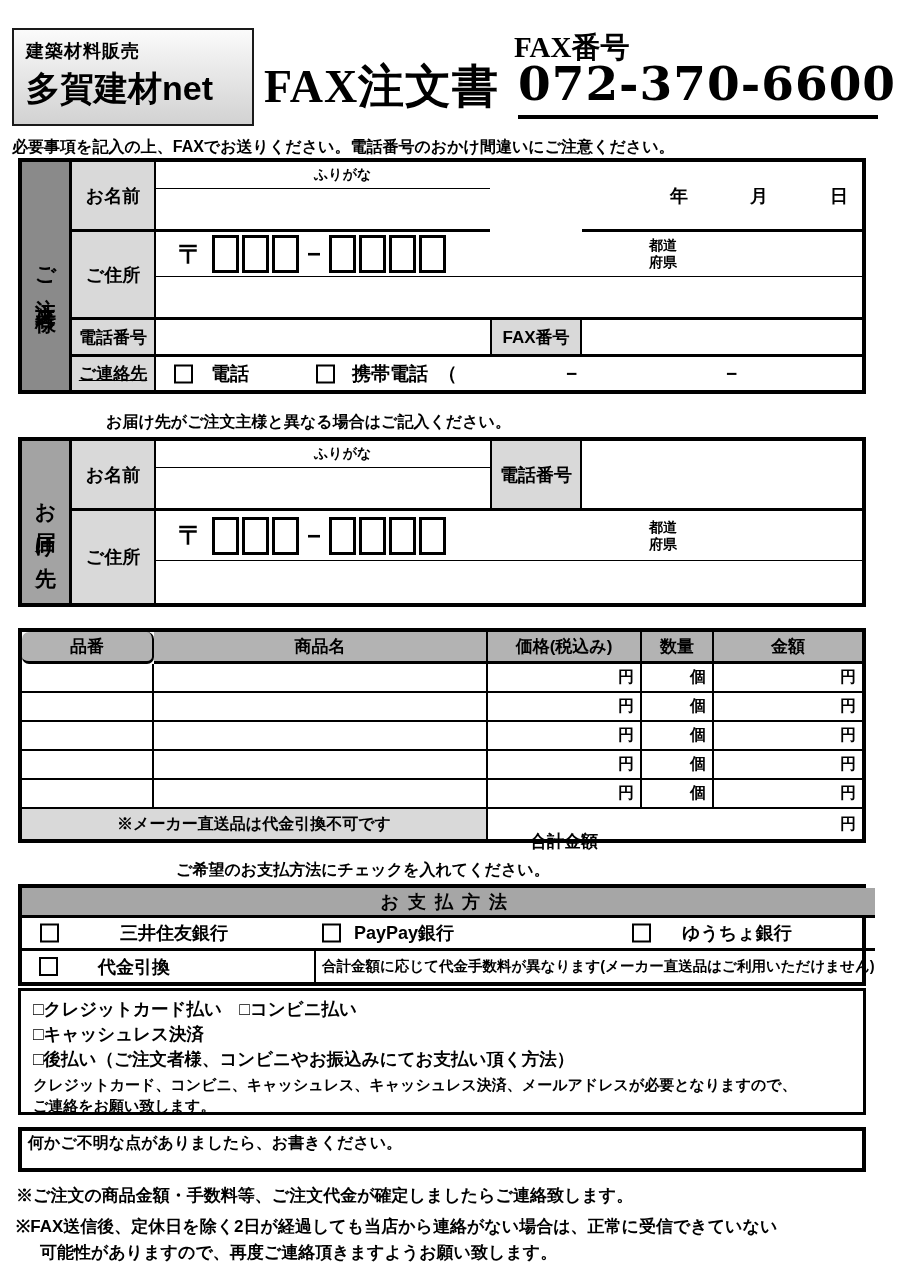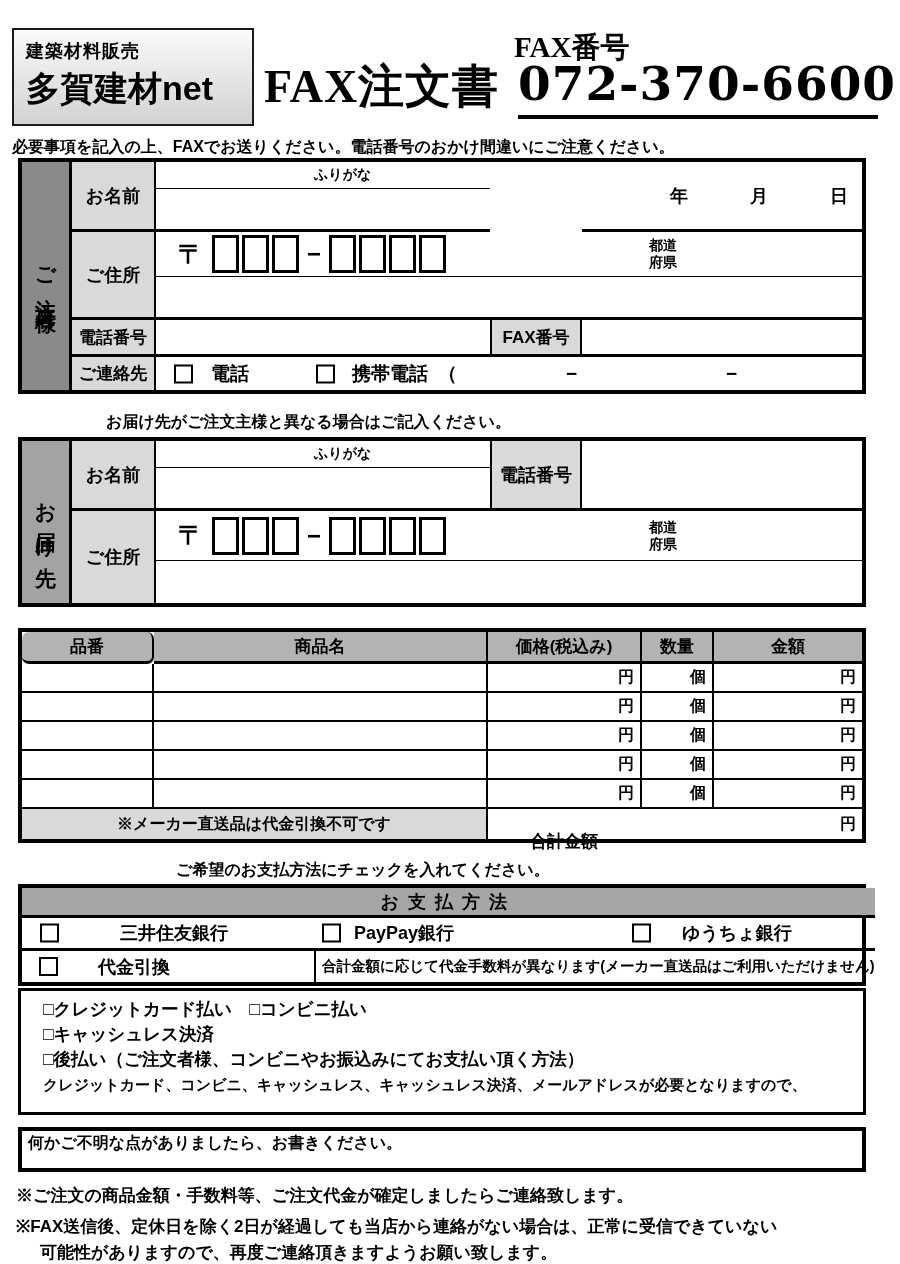--- a/index.html
+++ b/index.html
@@ -95,21 +95,21 @@
     display:flex; align-items:center; justify-content:center;
     font-size:18px; font-weight:bold; letter-spacing:9px; }
   .pay-row1 { grid-column:1 / 3; position:relative; border-bottom:3px solid #000;text-align:center; }
   .pay-row1 > * { position:absolute; top:50%; transform:translateY(-50%); }
   .pay-opt-label { font-size:18px; font-weight:bold; white-space:nowrap; }
   .pay-cod { display:flex; align-items:center; gap:40px; padding-left:17px; border-right:2.5px solid #000; }
   .pay-cod-note { display:flex; align-items:center; padding-left:6px;
     font-size:14.5px; font-weight:bold; white-space:nowrap; }
 
   #payment-box2 { left:18px; top:988px; width:848px; height:127px; border:3px solid #000;
-    padding:6px 10px 0 22px; }
+    padding:6px 10px 0 12px; }
   .pb2-line { font-size:17.5px; font-weight:bold; line-height:25px; white-space:nowrap; }
   .pb2-line-serif { font-family:"Liberation Serif","DejaVu Serif",serif; }
   .pb2-note { font-family:"Liberation Serif","DejaVu Serif",serif;
     font-size:15px; font-weight:bold; line-height:21px; white-space:nowrap; }
 
   
   #remarks-box { left:18px; top:1127px; width:848px; height:45px; border:4px solid #000;
     padding:2px 6px; font-family:"Liberation Serif","DejaVu Serif",serif;
     font-size:16px; font-weight:bold; }
   .foot-note { font-size:17px; font-weight:bold; white-space:nowrap; }
@@ -158,21 +158,21 @@
       <span>府県</span>
     </span>
   </div>
   <div class="b-b" style="grid-row:4; grid-column:3/6;"></div>
 
   <div class="lab lab-sm b-r b-b" style="grid-row:5; grid-column:2;">電話番号</div>
   <div class="b-b" style="grid-row:5; grid-column:3;"></div>
   <div class="lab lab-sm b-r b-b" style="grid-row:5; grid-column:4; border-left:2px solid #000;">FAX番号</div>
   <div class="b-b" style="grid-row:5; grid-column:5;"></div>
 
-  <div class="lab lab-sm b-r" style="grid-row:6; grid-column:2;">ご連絡先</div>
+  <div class="lab lab-sm b-r" style="grid-row:6; grid-column:2;text-decoration:underline;">ご連絡先</div>
   <div class="contact-cell" style="grid-row:6; grid-column:3/6;">
     <span class="cbox" style="left:18px;"></span>
     <span class="contact-text" style="left:55px;">電話</span>
     <span class="cbox" style="left:160px;"></span>
     <span class="contact-text" style="left:196px;">携帯電話</span>
     <span class="contact-text" style="left:282px;">（</span>
     <span class="contact-text dash" style="left:410px;">−</span>
     <span class="contact-text dash" style="left:570px;">−</span>
   </div>
 </div>
@@ -300,20 +300,21 @@
     <span class="pay-opt-label">代金引換</span>
   </div>
   <div class="pay-cod-note">合計金額に応じて代金手数料が異なります(メーカー直送品はご利用いただけません)</div>
 </div>
 
 <div class="abs" id="payment-box2">
   <div class="pb2-line">□クレジットカード払い　□コンビニ払い</div>
   <div class="pb2-line">□キャッシュレス決済</div>
   <div class="pb2-line pb2-line-serif">□後払い（ご注文者様、コンビニやお振込みにてお支払い頂く方法）</div>
   <div class="pb2-note" style="margin-top:3px;">クレジットカード、コンビニ、キャッシュレス、キャッシュレス決済、メールアドレスが必要となりますので、</div>
+  <div class="pb2-note">ご連絡をお願い致します。</div>
 </div>
 
 <div class="abs" id="remarks-box">
   <span>何かご不明な点がありましたら、お書きください。</span>
 </div>
 
 <div class="abs foot-note" style="left:16px; top:1184px;">※ご注文の商品金額・手数料等、ご注文代金が確定しましたらご連絡致します。</div>
 <div class="abs foot-note" style="left:16px; top:1214px;">※FAX送信後、定休日を除く2日が経過しても当店から連絡がない場合は、正常に受信できていない</div>
 <div class="abs foot-note" style="left:40px; top:1241px;">可能性がありますので、再度ご連絡頂きますようお願い致します。</div>
 

